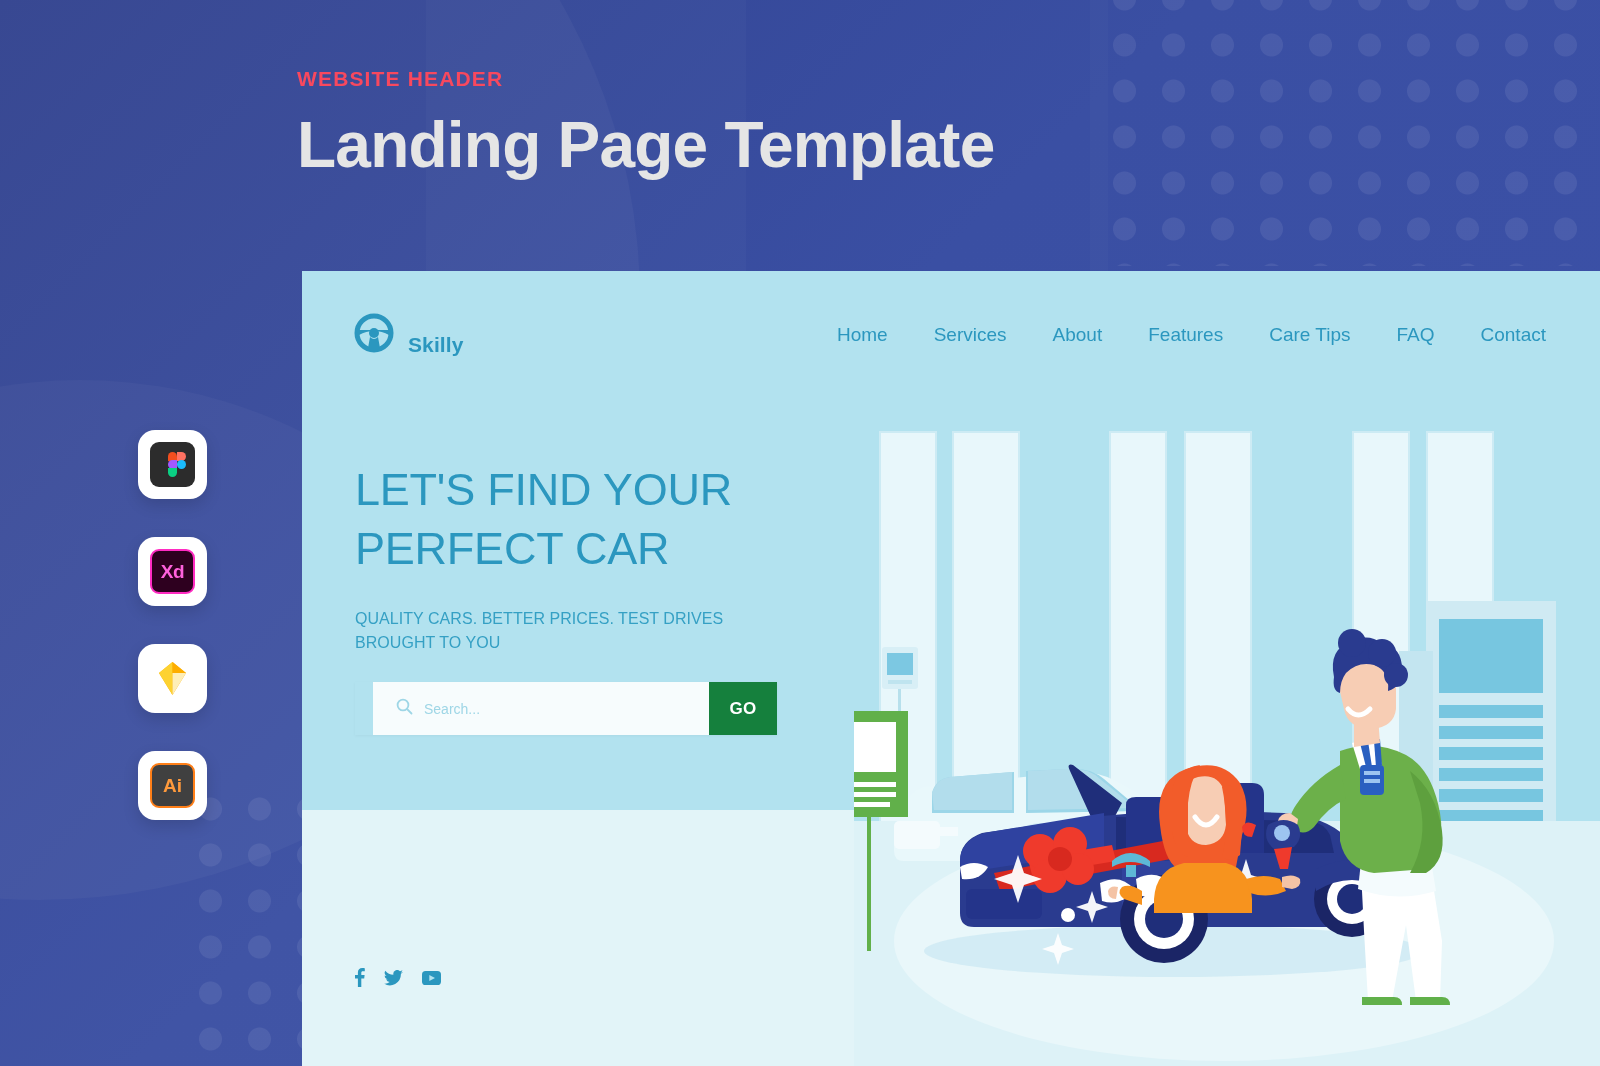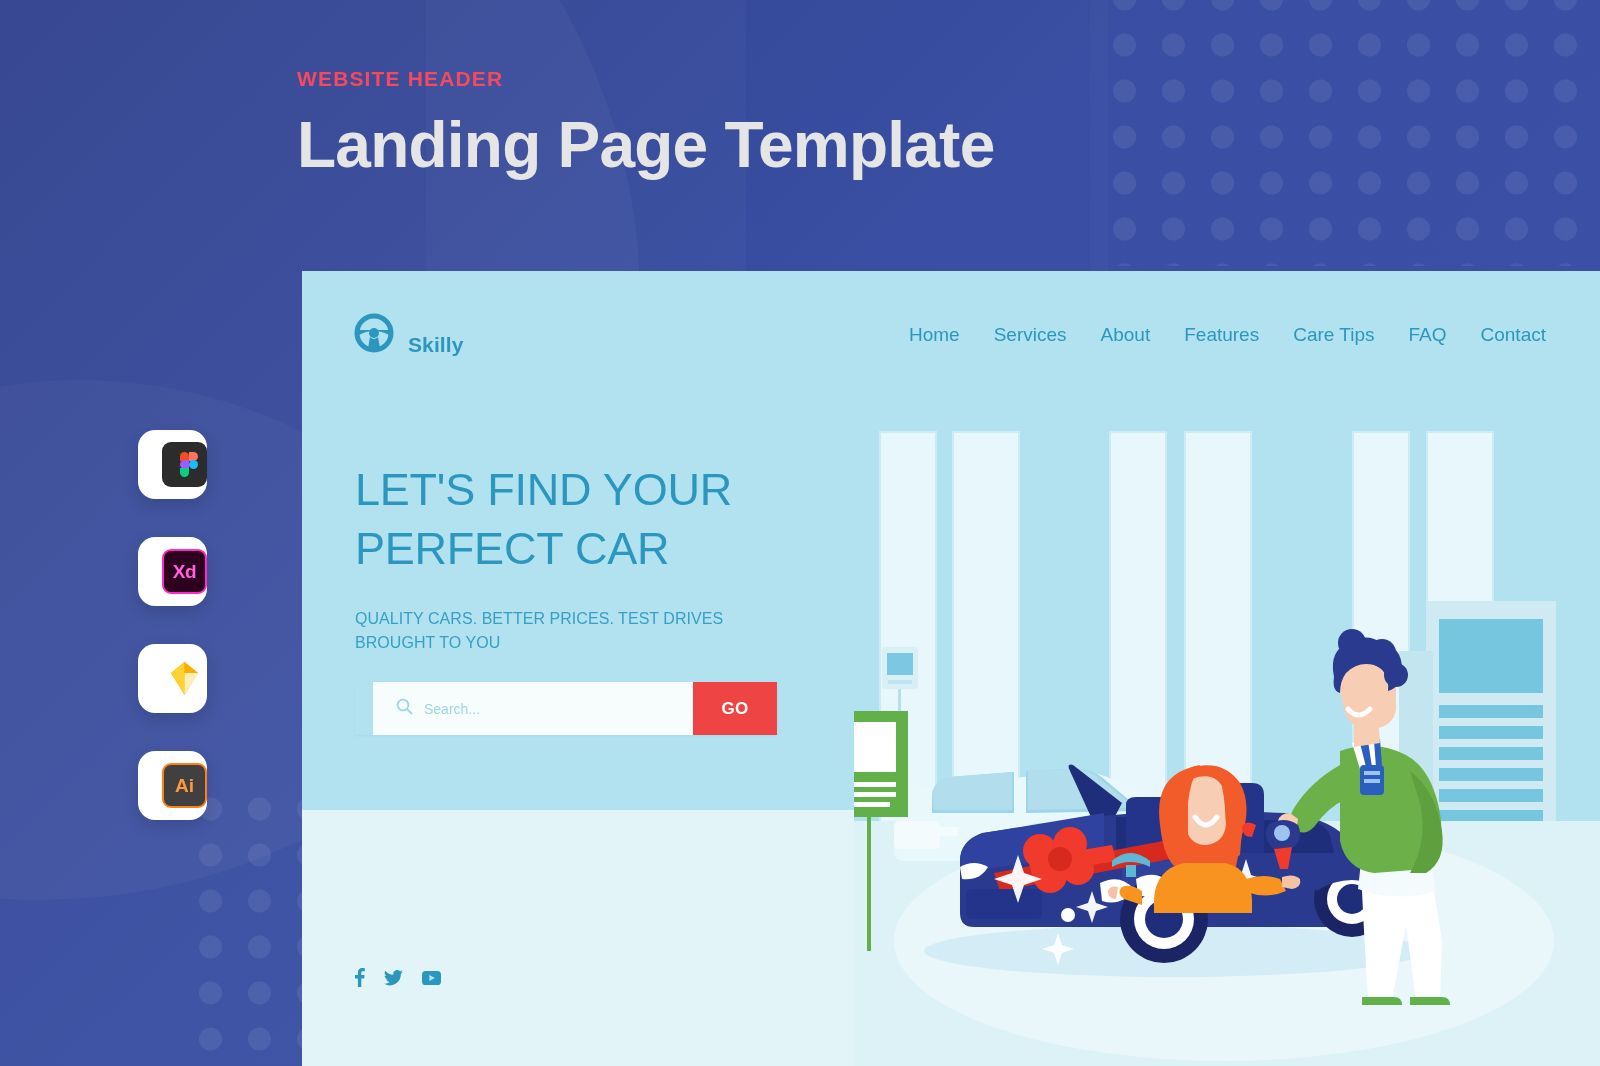--- a/index.html
+++ b/index.html
@@ -69,21 +69,21 @@
   
   #tool-rail {
     position:absolute; left:138px; top:430px;
     display:flex; flex-direction:column; gap:38px;
   }
   .tool-tile {
     width:69px; height:69px;
     background:#ffffff;
     border-radius:17px;
     box-shadow: 0 6px 16px rgba(0,0,0,0.14);
-    display:flex; align-items:center; justify-content:flex-end;
+    display:flex; align-items:center; justify-content:center;
   }
   .tool-glyph { width:45px; height:45px; border-radius:9px; display:block; position:relative;}
 
   
   .g-figma { background:#2c2c2c; }
   .g-figma i { position:absolute; display:block; }
   .fg1 { width:9px;height:9px;background:#f24e1e;border-radius:5px 5px 0 0;left:18px;top:10px;}
   .fg2 { width:9px;height:9px;background:#ff7262;border-radius:0 5px 5px 0;left:27px;top:10px;}
   .fg3 { width:9px;height:9px;background:#a259ff;border-radius:5px 0 0 5px;left:18px;top:18px;}
   .fg4 { width:9px;height:9px;background:#1abcfe;border-radius:50%;left:27px;top:18px;}
@@ -117,21 +117,21 @@
   
   #navbar {
     position:absolute; left:0; top:0; width:100%; height:128px;
     display:flex; align-items:center;
     padding: 0 54px 0 52px;
   }
   #brand { display:flex; align-items:flex-end; gap:14px; }
   #brand-name {
     color:#2b97bf; font-size:21px; font-weight:bold; letter-spacing:0.005em;
   }
-  #nav-links { margin-left:auto; display:flex; align-items:flex-end; gap:34px; }
+  #nav-links { margin-left:auto; display:flex; align-items:flex-end; gap:46px; }
   .nav-link {
     color:#2b97bf; font-size:19px; white-space:nowrap; cursor:pointer;
   }
 
   
   #hero { position:absolute; left:53px; top:190px; width:480px; }
   #hero-title {
     color:#2b97bf;
     font-size:45px; font-weight:normal; line-height:1.3;
     letter-spacing:-0.005em;
@@ -152,21 +152,21 @@
     padding-left:23px;
     margin-left:18px;
   }
   #search-input {
     border:none; outline:none; background:transparent;
     font-family:"Liberation Sans", sans-serif;
     font-size:14px; color:#8dd0e2; width:100%;
   }
   #search-input::placeholder { color:#9ed6e6; }
   #go-button {
-    width:84px; background:#ef4444; color:#fff;
+    width:68px; background:#15803d; color:#fff;
     font-size:17px; font-weight:bold; letter-spacing:0.02em;
     display:flex; align-items:center; justify-content:center;
     cursor:pointer; border:none;
     font-family:"Liberation Sans", sans-serif;
   }
 
   
   #socials { position:absolute; left:52px; top:697px; display:flex; gap:19px; align-items:center; }
   .social { cursor:pointer; display:block; }
 

